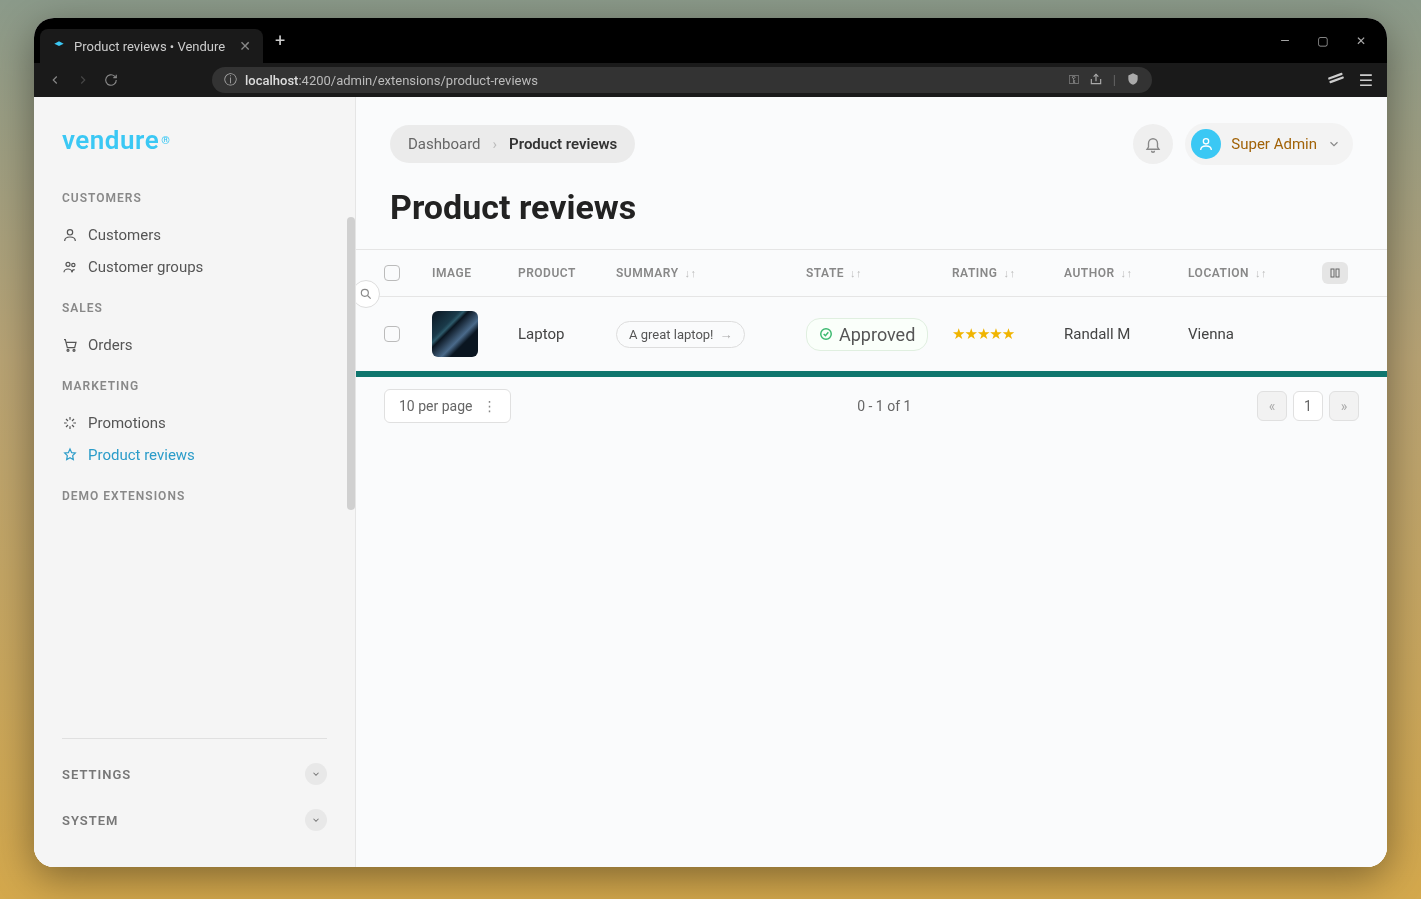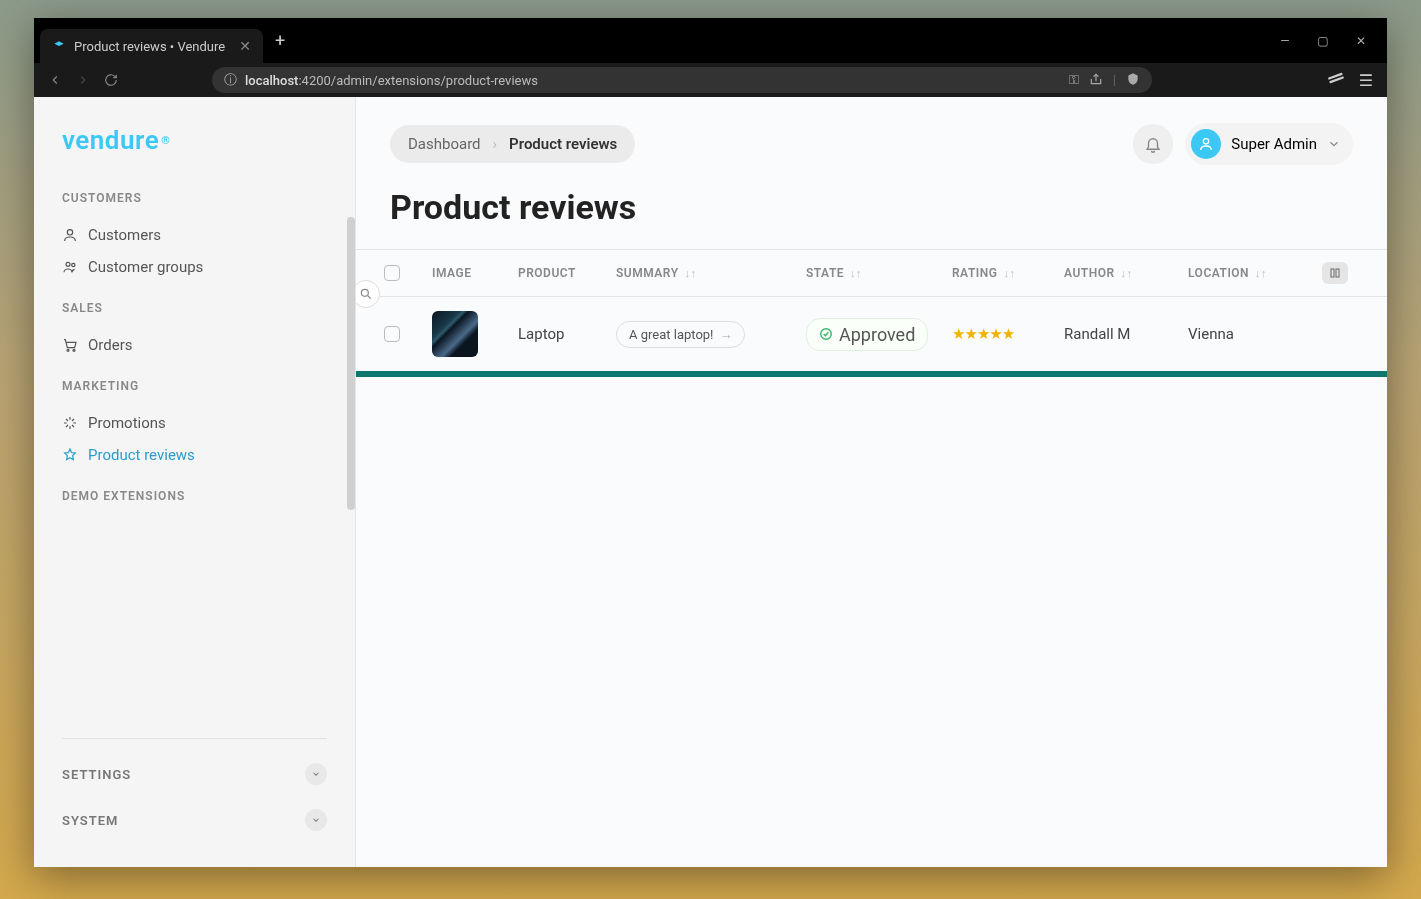--- a/index.html
+++ b/index.html
@@ -10,21 +10,21 @@
   width: 1421px;
   overflow: hidden;
   position: relative;
 }
 .browser-window {
   position: absolute;
   top: 18px;
   left: 34px;
   right: 34px;
   bottom: 32px;
-  border-radius: 0;
+  border-radius: 20px;
   overflow: hidden;
   box-shadow: 0 10px 40px rgba(0,0,0,0.4);
   background: #fff;
 }
 .titlebar {
   height: 45px;
   background: #000;
   display: flex;
   align-items: center;
   color: #ccc;
@@ -381,21 +381,21 @@
                 <path d="M10 21a2 2 0 004 0"></path>
               </svg>
           </div>
           <div class="user-pill">
             <span class="avatar">
               <svg width="16" height="16" viewBox="0 0 24 24" fill="none" stroke="currentColor" stroke-width="2">
                   <circle cx="12" cy="8" r="4"></circle>
                   <path d="M4 21c0-4 4-6 8-6s8 2 8 6"></path>
                 </svg>
             </span>
-            <span style="color:#000000;font-size:15px">Super Admin</span>
+            <span style="color:#a16207;font-size:15px">Super Admin</span>
             <svg width="14" height="14" viewBox="0 0 24 24" fill="none" stroke="#888" stroke-width="2">
                 <path d="M6 9l6 6 6-6"></path>
               </svg>
           </div>
         </div>
       </div>
 
       <h1 class="page-title">Product reviews</h1>
 
       <div class="table-wrap">
@@ -469,16 +469,28 @@
               <span>Approved</span>
             </span>
           </div>
           <div class="stars">★★★★★</div>
           <div>Randall M</div>
           <div>Vienna</div>
           <div></div>
             <div></div>
         </div>
 
+        <div class="table-footer">
+          <div class="per-page-btn">
+            <span>10 per page</span>
+            <span class="dots-v">⋮</span>
+          </div>
+          <span class="range-text">0 - 1 of 1</span>
+          <div class="pager">
+            <span class="pager-btn muted">«</span>
+            <span class="pager-btn">1</span>
+            <span class="pager-btn muted">»</span>
+          </div>
+        </div>
       </div>
     </main>
   </div>
 </div>
 
 </body></html>

